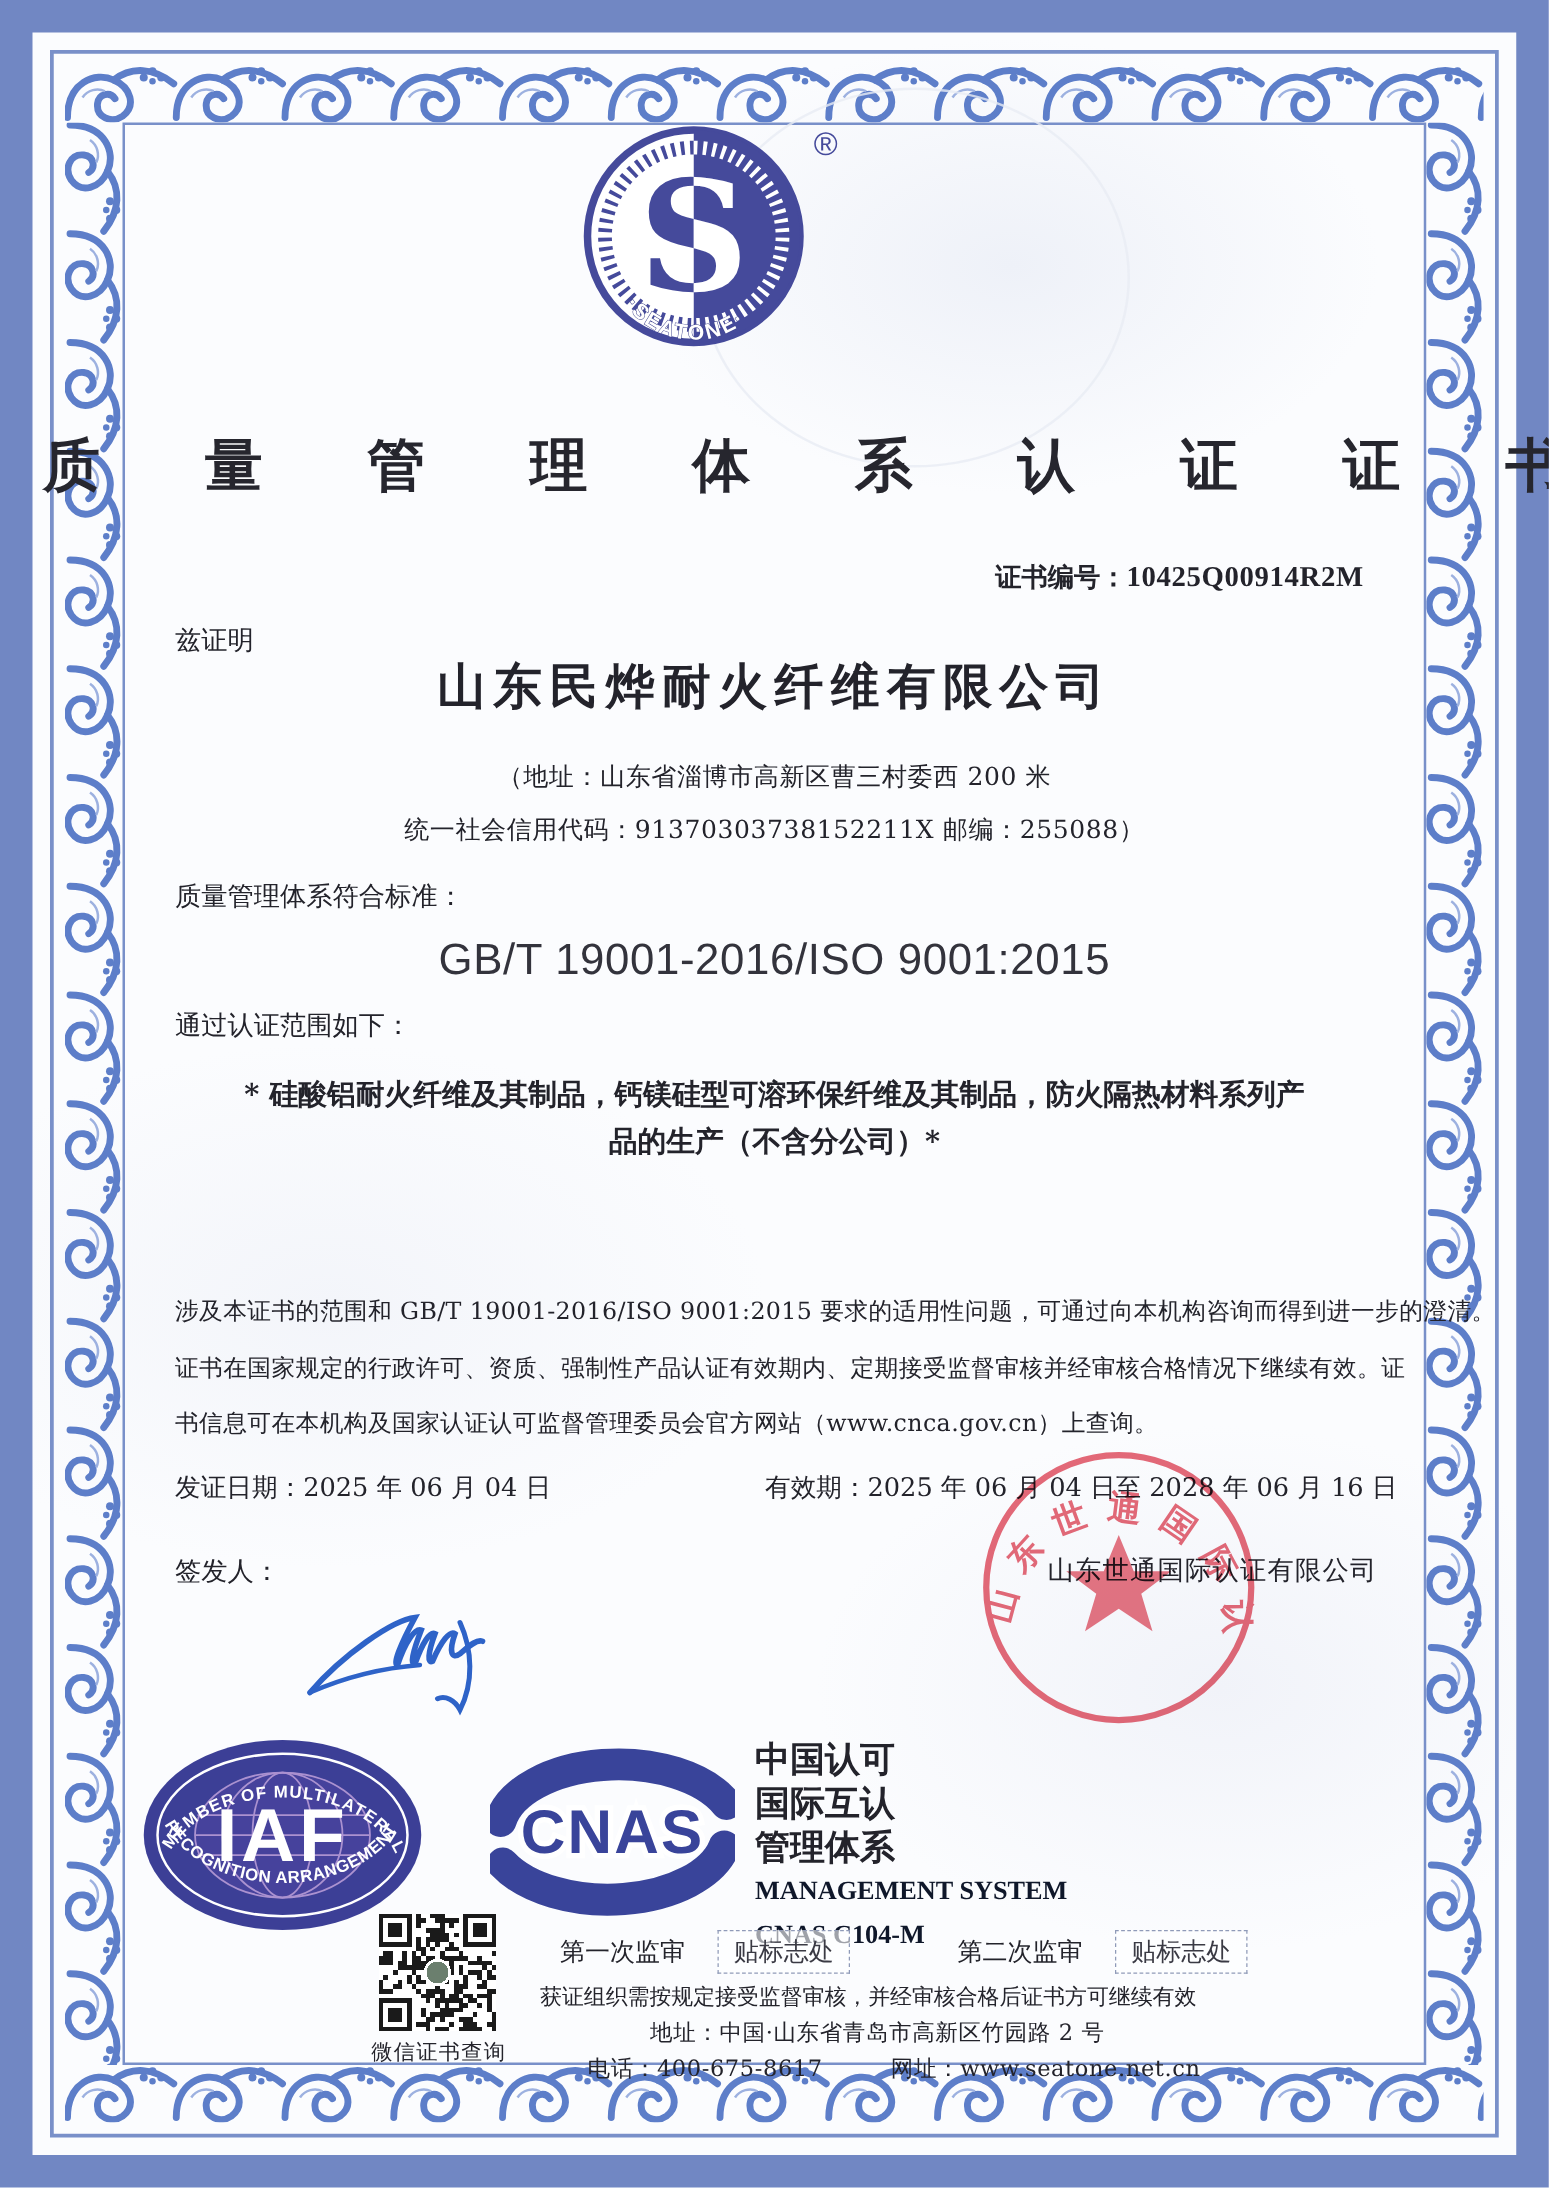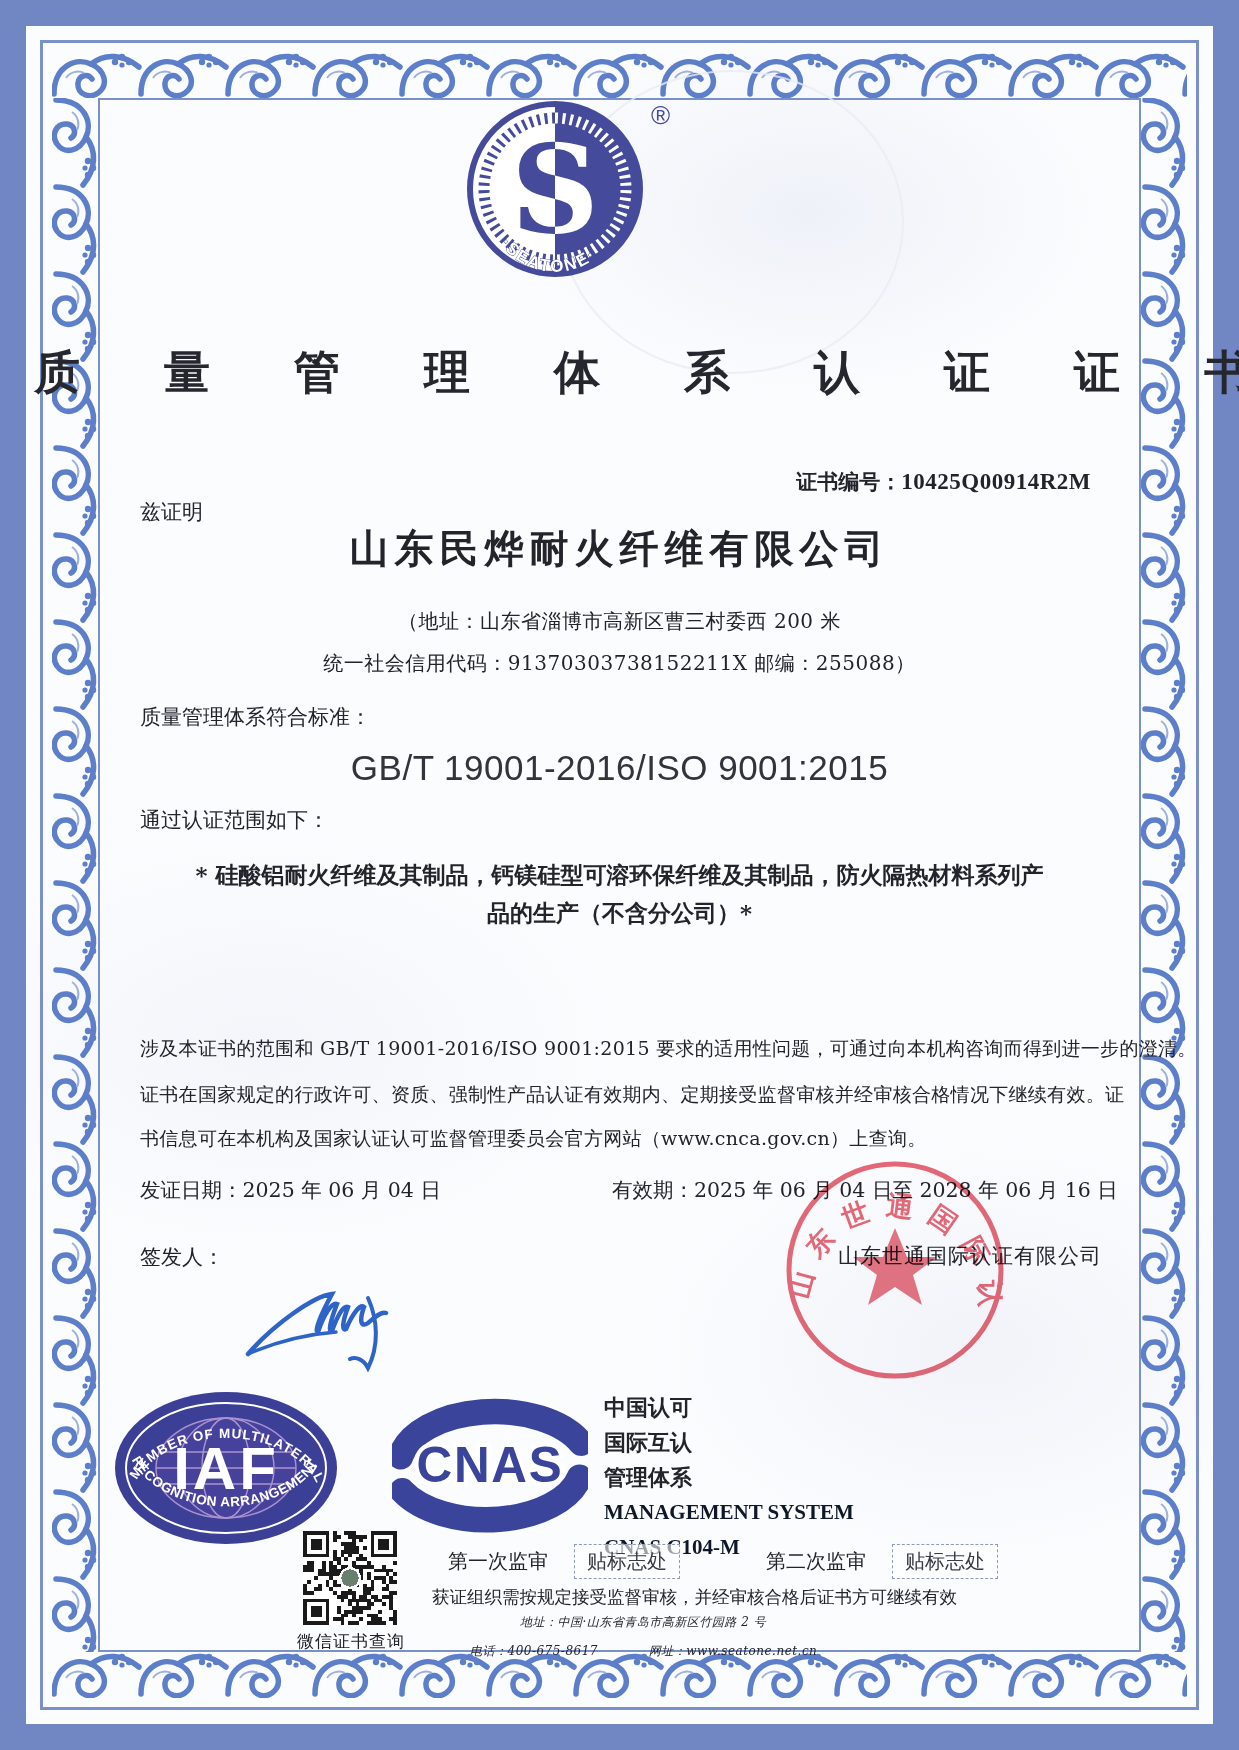--- a/index.html
+++ b/index.html
@@ -32,27 +32,27 @@
   .intro{font-size:21px;}
   .company{font-size:39px;font-weight:bold;letter-spacing:6px;}
   .addr{font-size:20px;letter-spacing:.5px;}
   .label-line{font-size:21px;}
   .standard{font-size:35px;color:#33333c;letter-spacing:.5px;}
   .scope{font-size:23px;font-weight:600;}
   .legal{font-size:19px;letter-spacing:.3px;}
   .dateline{font-size:20.5px;}
   .signer{font-size:21px;}
   .certifier{font-size:21px;letter-spacing:1px;}
-  .acc-cn{font-size:22px;font-weight:600;font-family:"DejaVu Serif","Liberation Serif",serif;}
+  .acc-cn{font-size:28px;font-weight:600;font-family:"DejaVu Serif","Liberation Serif",serif;}
   .acc-en{font-size:21px;font-weight:bold;font-family:Liberation Serif, serif;color:#0f172a;}
   .small-cn{font-size:16px;}
   .sticker-box{display:inline-block;border:1px dashed #8f9ab8;padding:3px 12px;color:#3a3a44;background:rgba(255,255,255,.6);}
   .audit-row{display:flex;gap:26px;align-items:center;font-size:20px;}
   .qr-label{font-size:17px;letter-spacing:1px;}
-  .footer-line{font-size:12px;letter-spacing:.5px;font-style:italic;}
+  .footer-line{font-size:18px;letter-spacing:.5px;}
   .stamp{mix-blend-mode:multiply;opacity:.88;}
 </style>
 </head>
 <body>
 
 <svg width="0" height="0" style="position:absolute">
   <defs>
     <g id="scroll-motif">
       <path d="M2,42 C2,14 24,5 39,12 C53,18 57,33 46,41 C37,47 25,42 26,31 C27,23 36,21 40,27" fill="none" stroke="#5d7ec9" stroke-width="5.5" stroke-linecap="round"></path>
       <path d="M39,12 C53,1 71,2 87,15" fill="none" stroke="#5d7ec9" stroke-width="5.5" stroke-linecap="round"></path>
@@ -167,21 +167,21 @@
   <text x="107" y="140" font-family="DejaVu Serif, Liberation Serif, serif" font-size="122" font-weight="bold" text-anchor="middle" fill="#ffffff" clip-path="url(#clipR)">S</text>
   <path id="seatoneArc" d="M50,148 A67,67 0 0 0 164,148" fill="none"></path>
   <text font-family="Liberation Sans, DejaVu Sans, sans-serif" font-size="17" font-weight="bold" letter-spacing="2" fill="#ffffff" stroke="#3a3f8a" stroke-width="0.8" paint-order="stroke">
     <textPath href="#seatoneArc" startOffset="4">·SEATONE·</textPath>
   </text>
   <text x="203" y="32" font-size="26" fill="#454a9b" font-family="Liberation Sans, DejaVu Sans, sans-serif">®</text>
 </svg>
 
 <div class="abs center title nowrap" style="top:342px">质 量 管 理 体 系 认 证 证 书</div>
 
-<div class="abs nowrap" style="top:468px;right:148px">
+<div class="abs nowrap" style="top:448px;right:148px">
   <span class="certno-label">证书编号：</span><span class="certno-value">10425Q00914R2M</span>
 </div>
 
 <div class="abs intro" style="left:140px;top:498px">兹证明</div>
 <div class="abs center company nowrap" style="top:522px">山东民烨耐火纤维有限公司</div>
 <div class="abs center addr nowrap" style="top:608px">（地址：山东省淄博市高新区曹三村委西 200 米</div>
 <div class="abs center addr nowrap" style="top:650px">统一社会信用代码：91370303738152211X 邮编：255088）</div>
 
 <div class="abs label-line" style="left:140px;top:703px">质量管理体系符合标准：</div>
 <div class="abs center standard sans nowrap" style="top:748px">GB/T 19001-2016/ISO 9001:2015</div>

